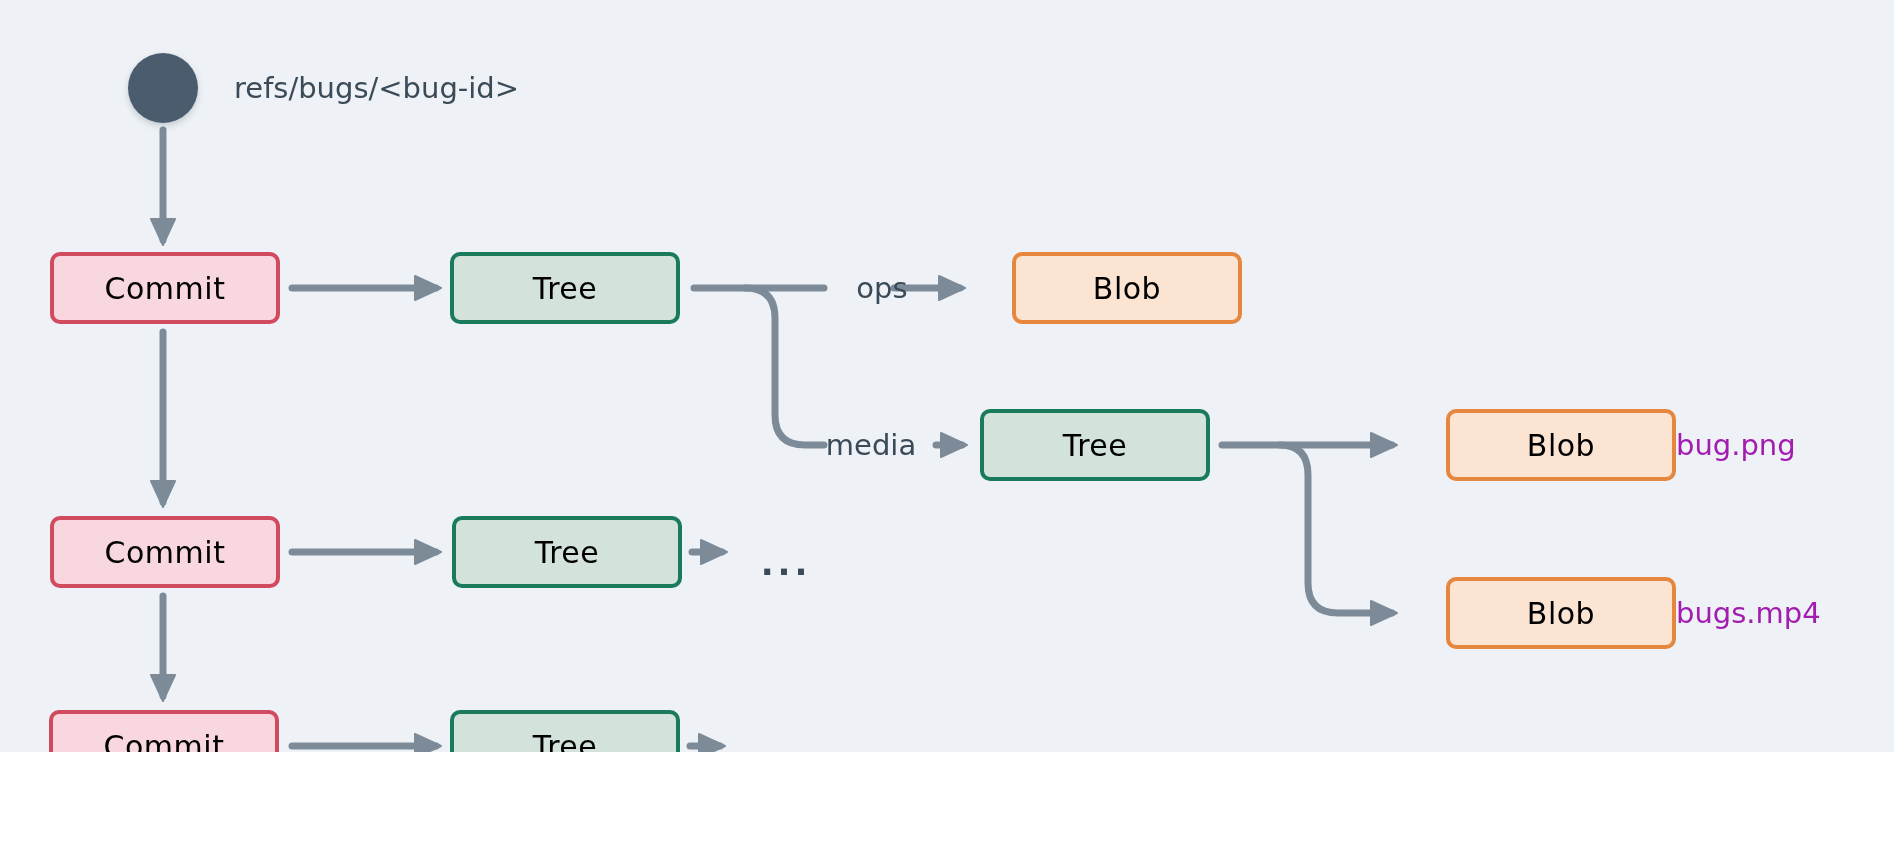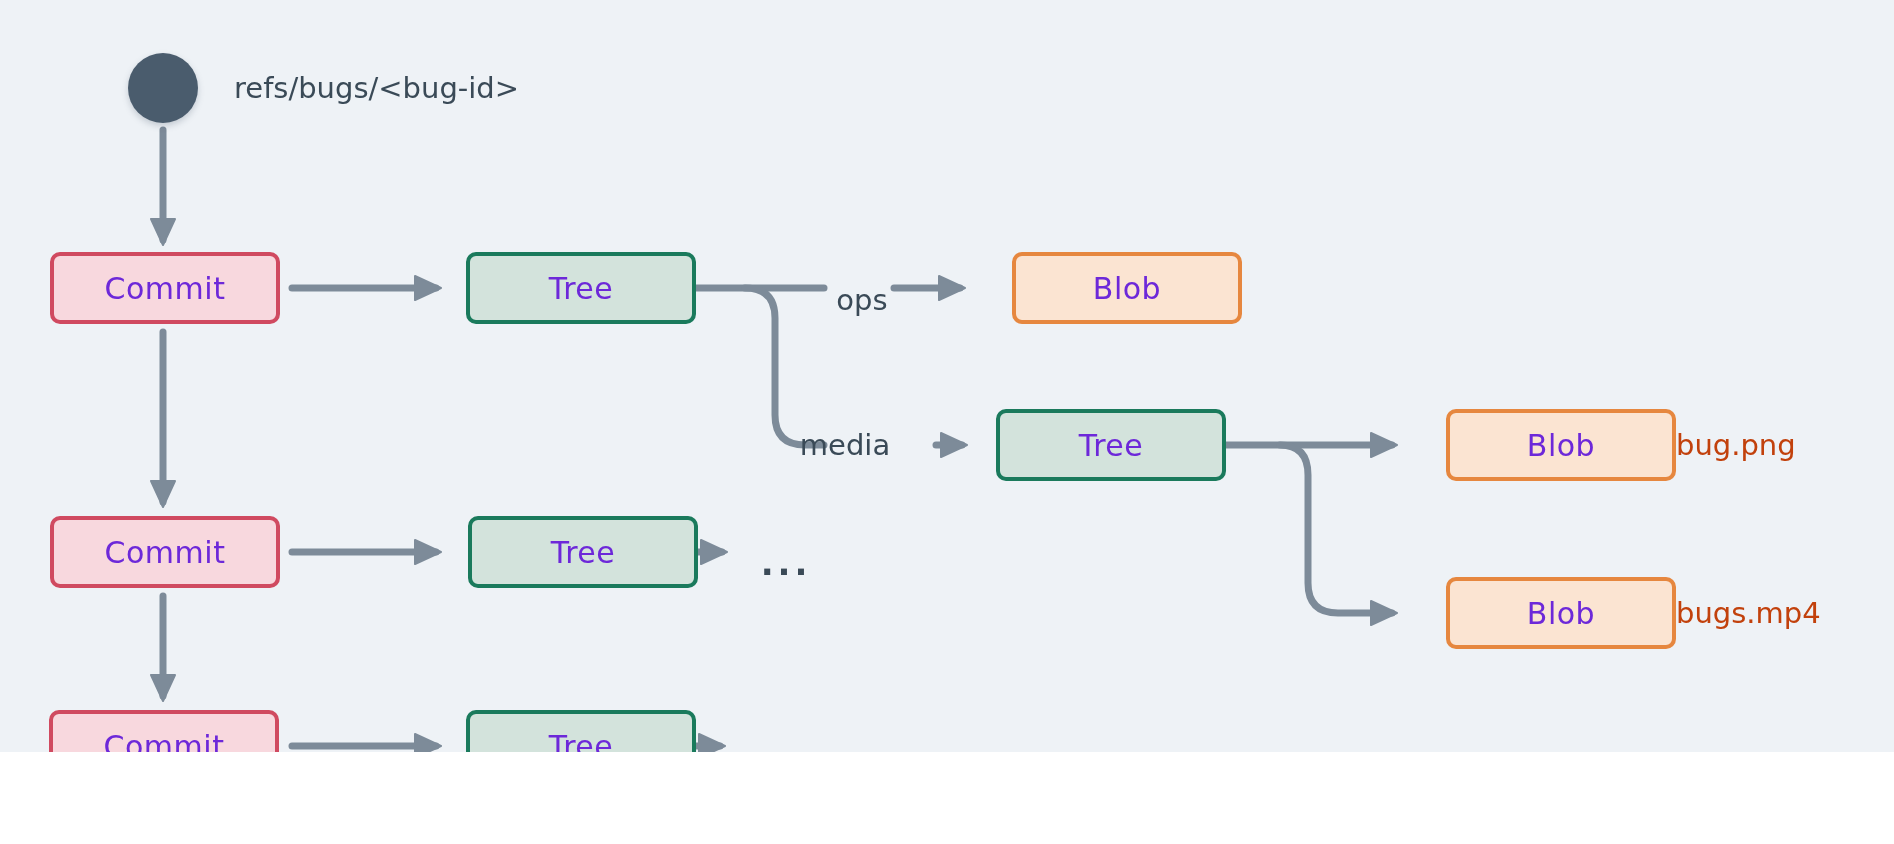--- a/index.html
+++ b/index.html
@@ -19,25 +19,25 @@
     position: absolute;
     width: 230px;
     height: 72px;
     box-sizing: border-box;
     border-radius: 10px;
     border: 4px solid;
     display: flex;
     align-items: center;
     justify-content: center;
     font-size: 30px;
-    color: #6d28d9;
+    color: #000000;
     letter-spacing: 0.5px;
   }
   .commit { background: #f8d8de; border-color: #d04a60; }
-  .tree   { background: #d3e3dc; border-color: #1a7a5c; margin-left: 16px; }
+  .tree   { background: #d3e3dc; border-color: #1a7a5c; }
   .blob   { background: #fbe4d2; border-color: #e6873f; margin-left: 34px; }
 
   .ref-circle {
     position: absolute;
     left: 128px; top: 53px;
     width: 70px; height: 70px;
     border-radius: 50%;
     background: #4a5c6d;
     box-shadow: 0 3px 6px rgba(70,88,106,0.25);
   }
@@ -52,28 +52,28 @@
   }
 
   .edge-label {
     position: absolute;
     height: 36px; line-height: 36px;
     font-size: 29px;
     color: #3a4a57;
     text-align: center;
     white-space: nowrap;
   }
-  .lbl-ops   { left: 830px; top: 270px; width: 64px; margin-top: 12px; }
-  .lbl-media { left: 790px; top: 427px; width: 110px; }
+  .lbl-ops   { left: 850px; top: 270px; width: 64px; }
+  .lbl-media { left: 816px; top: 427px; width: 110px; }
 
   .file-label {
     position: absolute;
     height: 36px; line-height: 36px;
     font-size: 29px;
-    color: #c2410c;
+    color: #a21caf;
     white-space: nowrap;
   }
   .lbl-bug  { left: 1676px; top: 427px; }
   .lbl-demo { left: 1676px; top: 595px; }
 
   .ellipsis {
     position: absolute;
     width: 60px;
     font-size: 34px;
     font-weight: bold;

